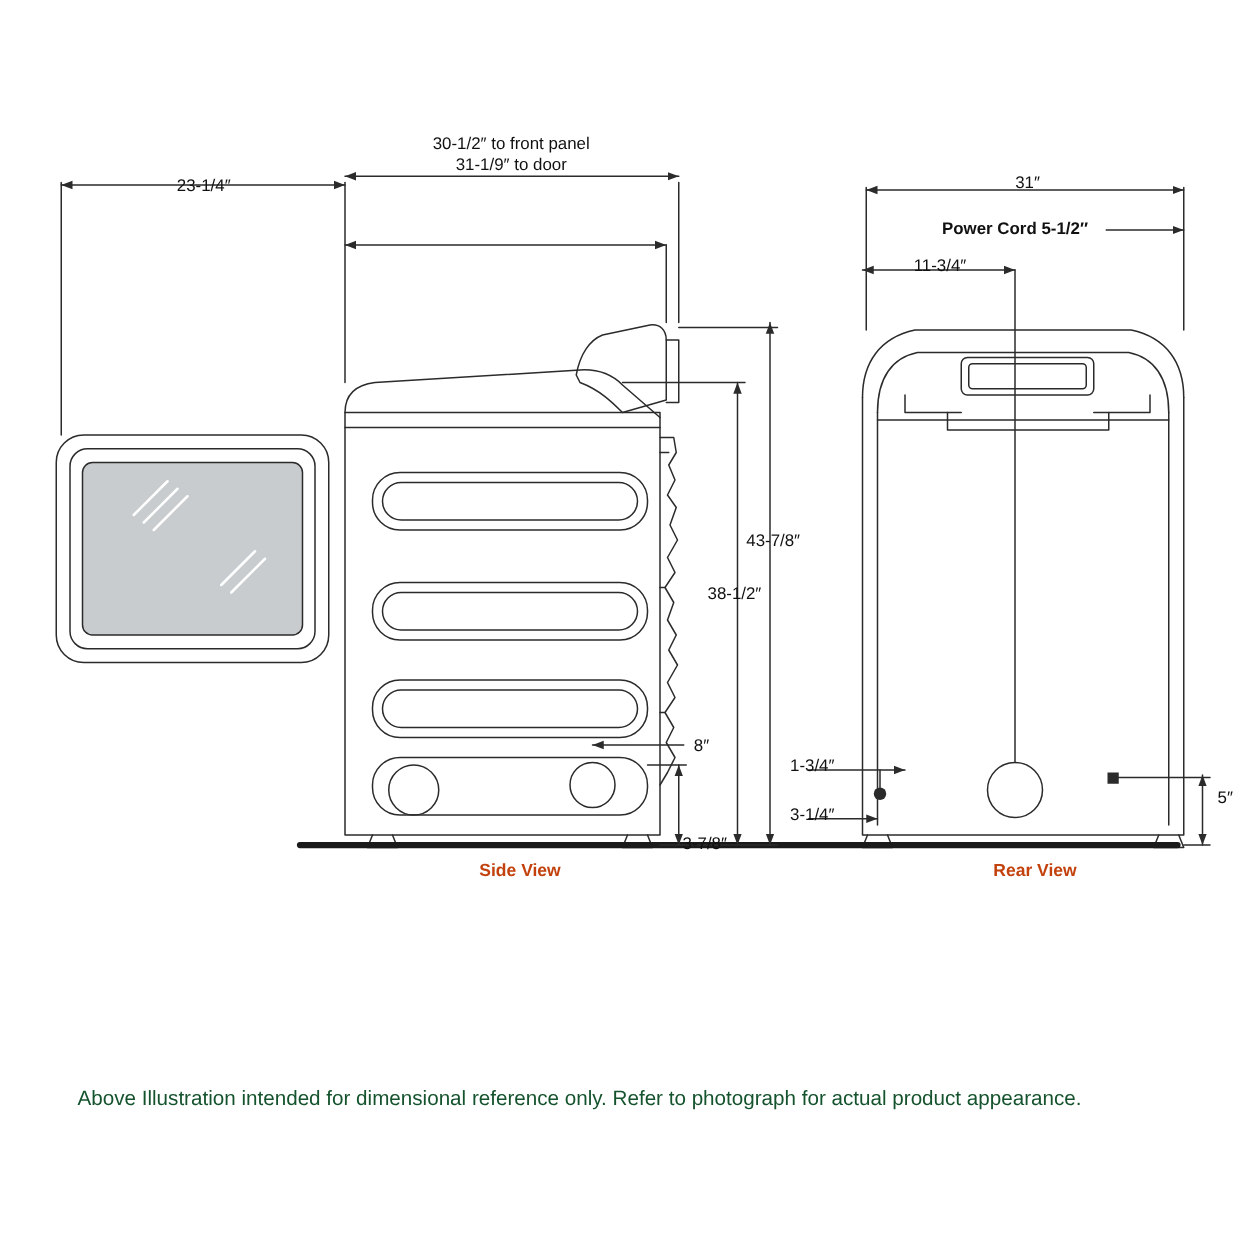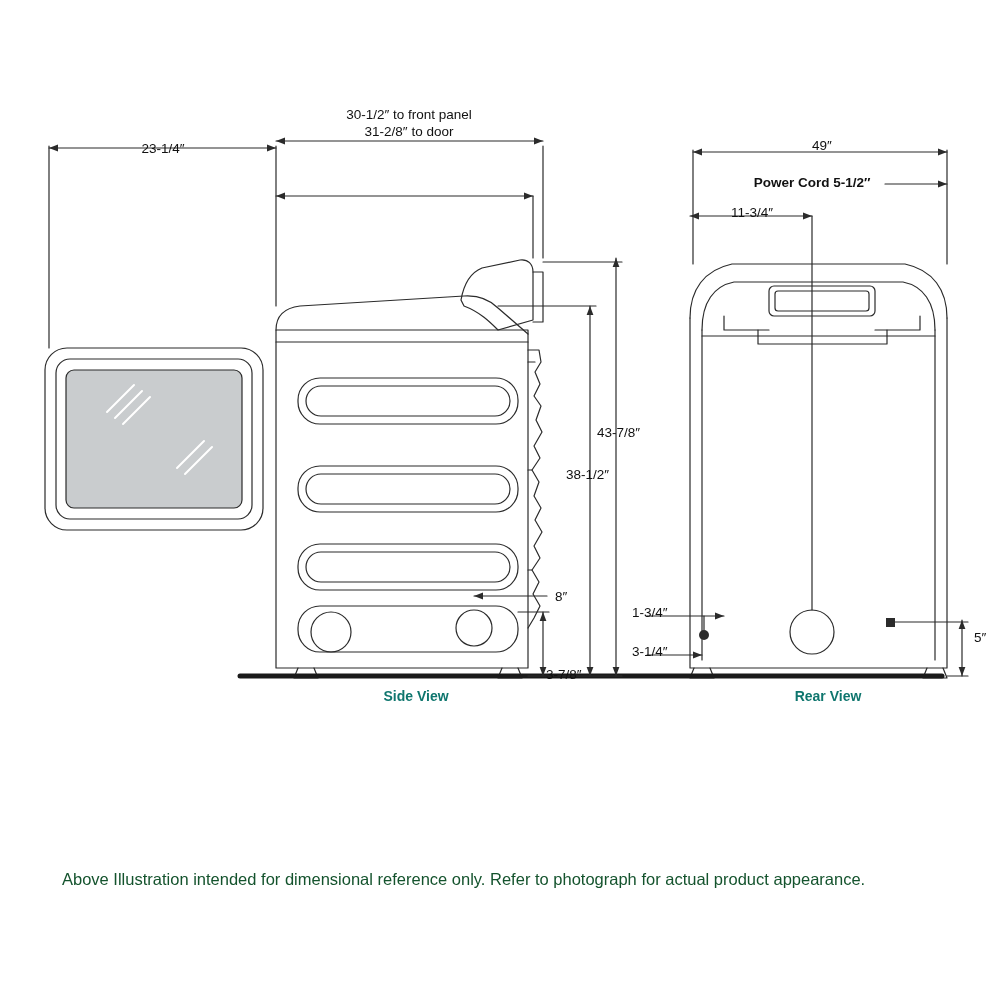--- a/index.html
+++ b/index.html
@@ -39,21 +39,21 @@
   }
   .lbl.center {
     transform: translateX(-50%);
     text-align: center;
   }
   .view-title {
     position: absolute;
     font-family: "Liberation Sans", sans-serif;
     font-size: 14px;
     font-weight: bold;
-    color: #0f766e;
+    color: #c2410c;
     white-space: nowrap;
     transform: translateX(-50%);
   }
   .footnote {
     position: absolute;
     left: 50px;
     top: 870px;
     width: 920px;
     font-family: "Liberation Sans", sans-serif;
     font-size: 16.5px;
@@ -190,32 +190,32 @@
         <line x1="950" y1="620" x2="950" y2="676" marker-start="url(#arrR)" marker-end="url(#arrL)"></line>
         <line x1="878" y1="622" x2="956" y2="622"></line>
         <line x1="935" y1="676" x2="956" y2="676"></line>
       </g>
 
     </g>
   </svg>
 
   <div class="lbl center" style="left:397px; top:107px;">
     <div>30-1/2″ to front panel</div>
-    <div>31-2/8″ to door</div>
+    <div>31-1/9″ to door</div>
   </div>
 
   <div class="lbl center" style="left:151px; top:141px;">23-1/4″</div>
 
 
   <div class="lbl" style="left:585px; top:425px;text-align:right;">43-7/8″</div>
   <div class="lbl" style="left:554px; top:467px;">38-1/2″</div>
   <div class="lbl" style="left:543px; top:589px;">8″</div>
   <div class="lbl" style="left:534px; top:635px;margin-top:32px;">3-7/8″</div>
 
-  <div class="lbl center" style="left:810px; top:138px;">49″</div>
+  <div class="lbl center" style="left:810px; top:138px;">31″</div>
   <div class="lbl center" style="left:800px; top:175px;font-weight:bold;">Power Cord 5-1/2″</div>
   <div class="lbl center" style="left:740px; top:205px;">11-3/4″</div>
   <div class="lbl" style="left:620px; top:605px;">1-3/4″</div>
   <div class="lbl" style="left:620px; top:644px;">3-1/4″</div>
   <div class="lbl" style="left:962px; top:630px;">5″</div>
 
   <div class="view-title" style="left:404px; top:688px;">Side View</div>
   <div class="view-title" style="left:816px; top:688px;">Rear View</div>
 
   <div class="footnote">Above Illustration intended for dimensional reference only. Refer to photograph for actual product appearance.</div>

